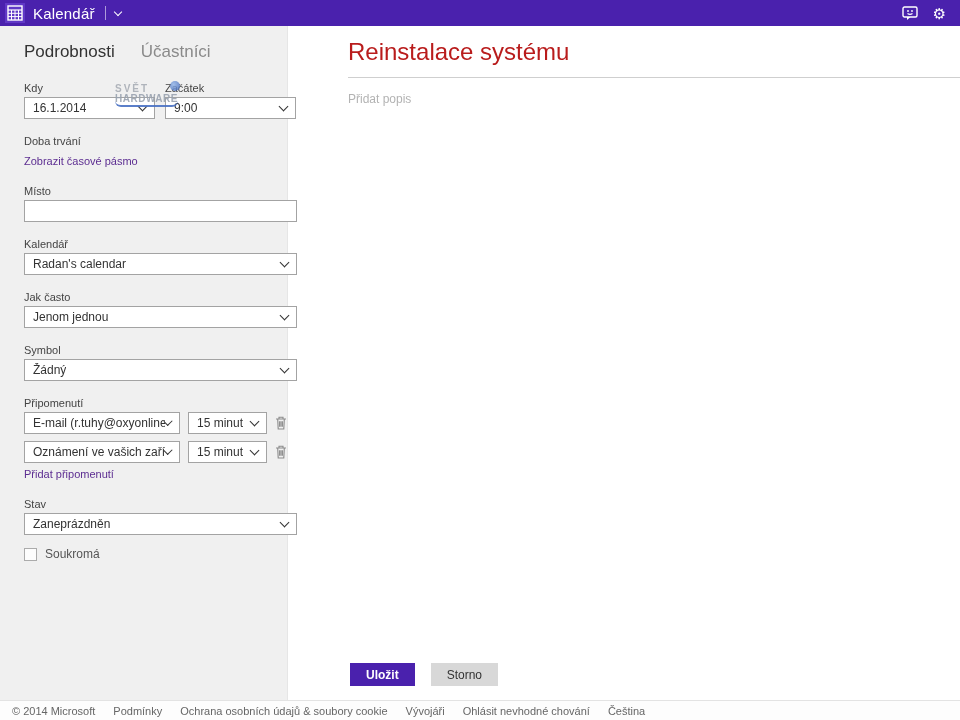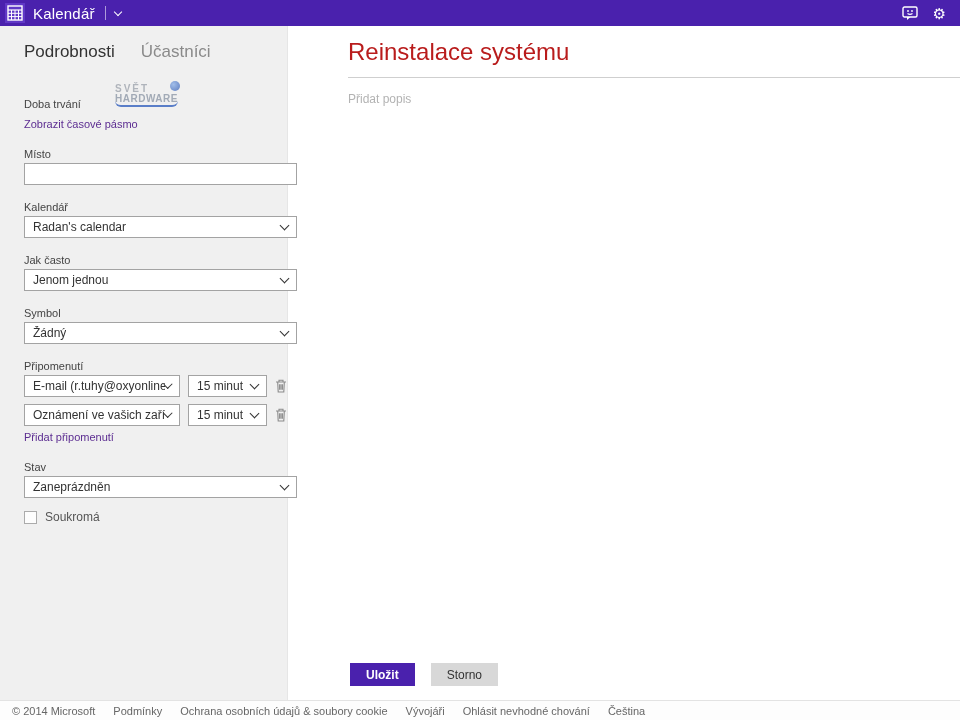--- a/index.html
+++ b/index.html
@@ -136,20 +136,34 @@
 </div>
 
 <div class="sidebar">
 
   <div class="tabs">
     <span class="tab active">Podrobnosti</span>
     <span class="tab inactive">Účastníci</span>
   </div>
 
   <div class="two-col">
+    <div class="col">
+      <span class="field-label">Kdy</span>
+      <div class="select w132">
+        <span class="sel-text">16.1.2014</span>
+        <span class="chev"></span>
+      </div>
+    </div>
+    <div class="col">
+      <span class="field-label">Začátek</span>
+      <div class="select w132">
+        <span class="sel-text">9:00</span>
+        <span class="chev"></span>
+      </div>
+    </div>
   </div>
 
   <span class="field-label">Doba trvání</span>
   <a class="link">Zobrazit časové pásmo</a>
 
   <span class="field-label">Místo</span>
   <input class="raw" type="text" value="" style="">
 
   <span class="field-label">Kalendář</span>
   <div class="select">

